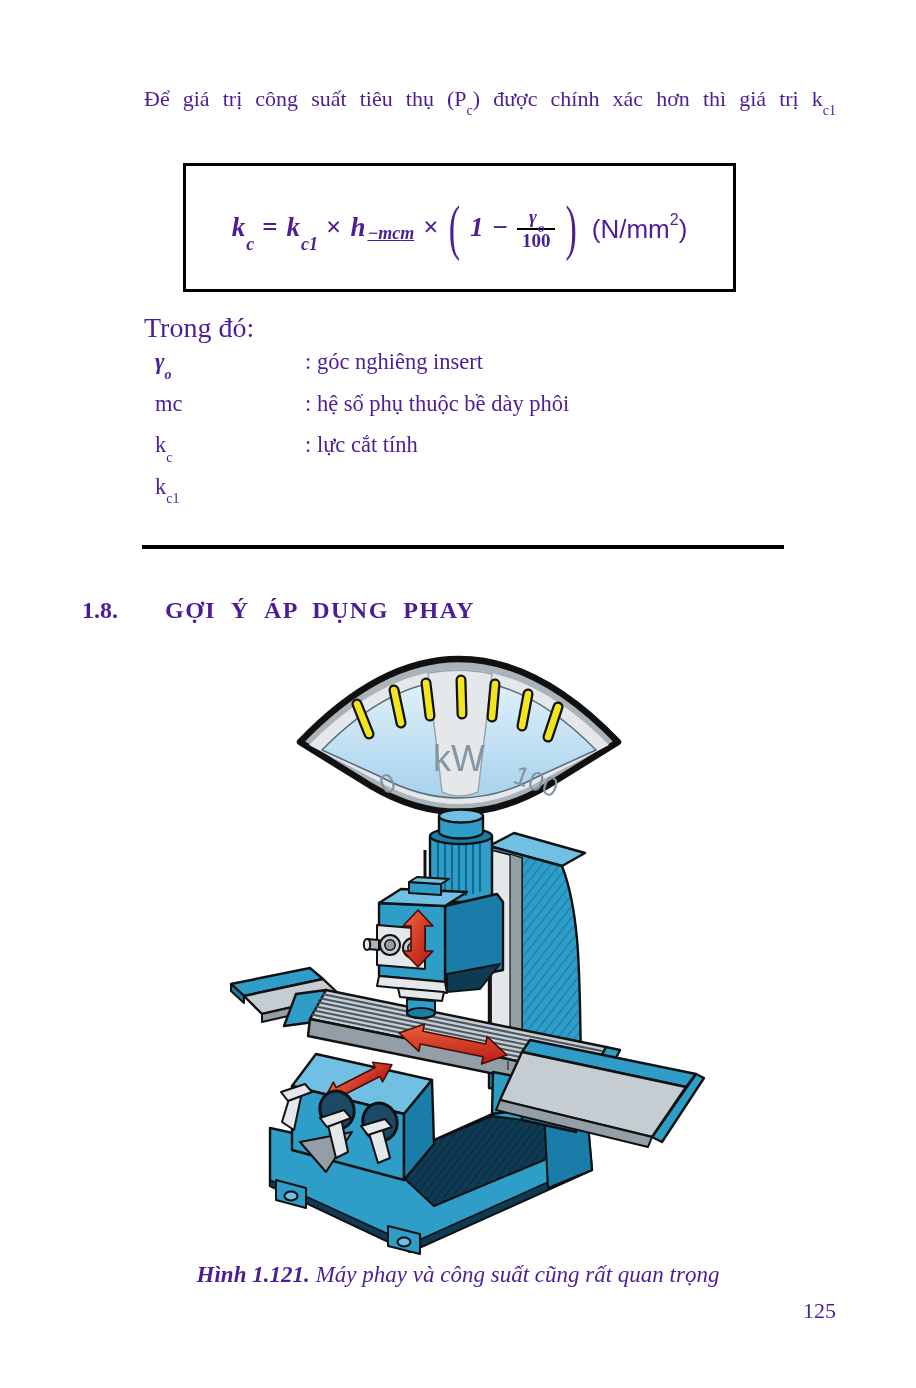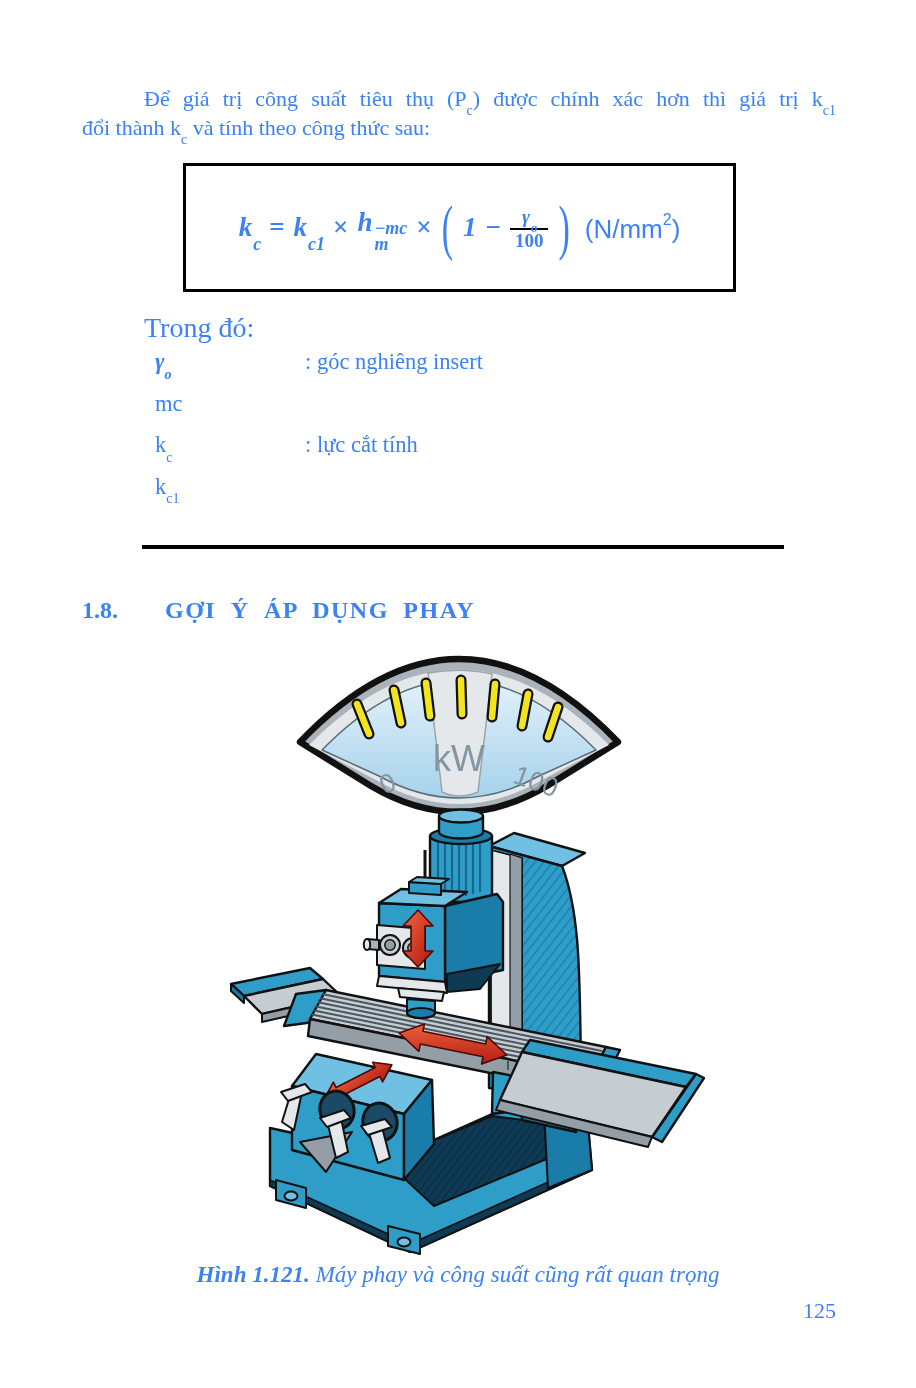--- a/index.html
+++ b/index.html
@@ -1,30 +1,30 @@
 <!DOCTYPE html>
 <html style="--c-paper: #ffffff; --c-ink: #111111; --c-blue: #2E9DC8; --c-blueDark: #1A7CA8; --c-blueLight: #6FC0E2; --c-blueFace: #BFE0F2; --c-navy: #0E3A54; --c-gray: #C5CDD3; --c-grayDark: #939EA6; --c-grayLight: #E4E8EA; --c-steel: #A9B3B9; --c-yellow: #F2E51F; --c-red: #D9251C; --c-redLight: #F2673F; --c-labelGray: #8496A3;"><head>
 <meta charset="utf-8">
 <style>
   html,body{margin:0;padding:0;background:#888;}
   #page{position:relative;width:916px;height:1388px;margin:0 auto;background:var(--c-paper,#fff);
-        font-family:"Liberation Serif",serif;color:#3b82f6;overflow:hidden;}
+        font-family:"Liberation Serif",serif;color:#4c1d95;overflow:hidden;}
 
   
   .para{position:absolute;left:82px;top:84px;width:754px;font-size:22px;line-height:29px;}
   .para .l1{text-align:justify;text-align-last:justify;text-indent:62px;}
   .para sub, .defrow sub{font-size:14px;position:relative;top:4px;line-height:0;}
 
   
   .fbox{position:absolute;left:183px;top:163px;width:553px;height:129px;border:3px solid #000;box-sizing:border-box;}
   .fx{display:flex;align-items:center;justify-content:center;height:100%;gap:9px;
       font-family:"Liberation Serif",serif;font-style:italic;font-weight:600;font-size:27px;}
   .fx .op{font-style:normal;}
   .fx sub{font-style:italic;font-size:18px;position:relative;top:8px;left:1px;line-height:0;}
-  .stack{display:inline-flex;flex-direction:column;font-size:18px;line-height:16px;margin-left:2px;transform:translateY(3px);}
+  .stack{display:inline-flex;font-size:18px;line-height:16px;margin-left:2px;transform:translateY(3px);text-decoration:underline;}
   .frac{display:inline-flex;flex-direction:column;align-items:center;font-size:19px;line-height:1.1;transform:translateY(2px);}
   .frac .num sub{font-size:13px;top:4px;}
   .frac .den{border-top:2px solid #000;padding:1px 5px 0;font-style:normal;}
   .paren{font-style:normal;font-weight:400;font-size:34px;transform:scaleY(1.8);padding:0 1px;}
   .unit{font-family:"Liberation Sans",sans-serif;font-style:normal;font-weight:400;font-size:26px;margin-left:5px;white-space:nowrap;text-align:right;}
   .uexp{font-size:16px;vertical-align:13px;}
 
   
   .where{position:absolute;left:144px;top:312px;font-size:28px;}
   .defs{position:absolute;left:155px;top:349px;width:660px;}
@@ -50,21 +50,20 @@
   .c-steel{fill:var(--c-steel)}.c-navy{fill:var(--c-navy)}
   .glabel{fill:var(--c-labelGray);font-family:"Liberation Sans",sans-serif;}
 </style>
 </head>
 <body>
 
 <div id="page">
 
   <div class="para">
     <div class="l1"><span>Để giá trị công suất tiêu thụ (P</span><sub>c</sub><span>) được chính xác hơn thì giá trị k</span><sub>c1</sub></div>
-    <div class="l2"><span>đổi thành k</span><sub>c</sub><span> và tính theo công thức sau:</span></div>
   </div>
 
   <div class="fbox">
     <div class="fx">
       <span><span>k</span><sub>c</sub></span>
       <span class="op">=</span>
       <span><span>k</span><sub>c1</sub></span>
       <span class="op">×</span>
       <span><span>h</span><span class="stack">
             <span>−mc</span>
@@ -85,20 +84,21 @@
 
   <div class="where">Trong đó:</div>
 
   <div class="defs">
     <div class="defrow">
       <span class="term term-gamma"><span>γ</span><sub>o</sub></span>
       <span class="desc">: góc nghiêng insert</span>
     </div>
     <div class="defrow">
       <span class="term"><span>mc</span><sub></sub></span>
+      <span class="desc">: hệ số phụ thuộc bề dày phôi</span>
     </div>
     <div class="defrow">
       <span class="term"><span>k</span><sub>c</sub></span>
       <span class="desc">: lực cắt tính</span>
     </div>
     <div class="defrow">
       <span class="term"><span>k</span><sub>c1</sub></span>
     </div>
   </div>
 

